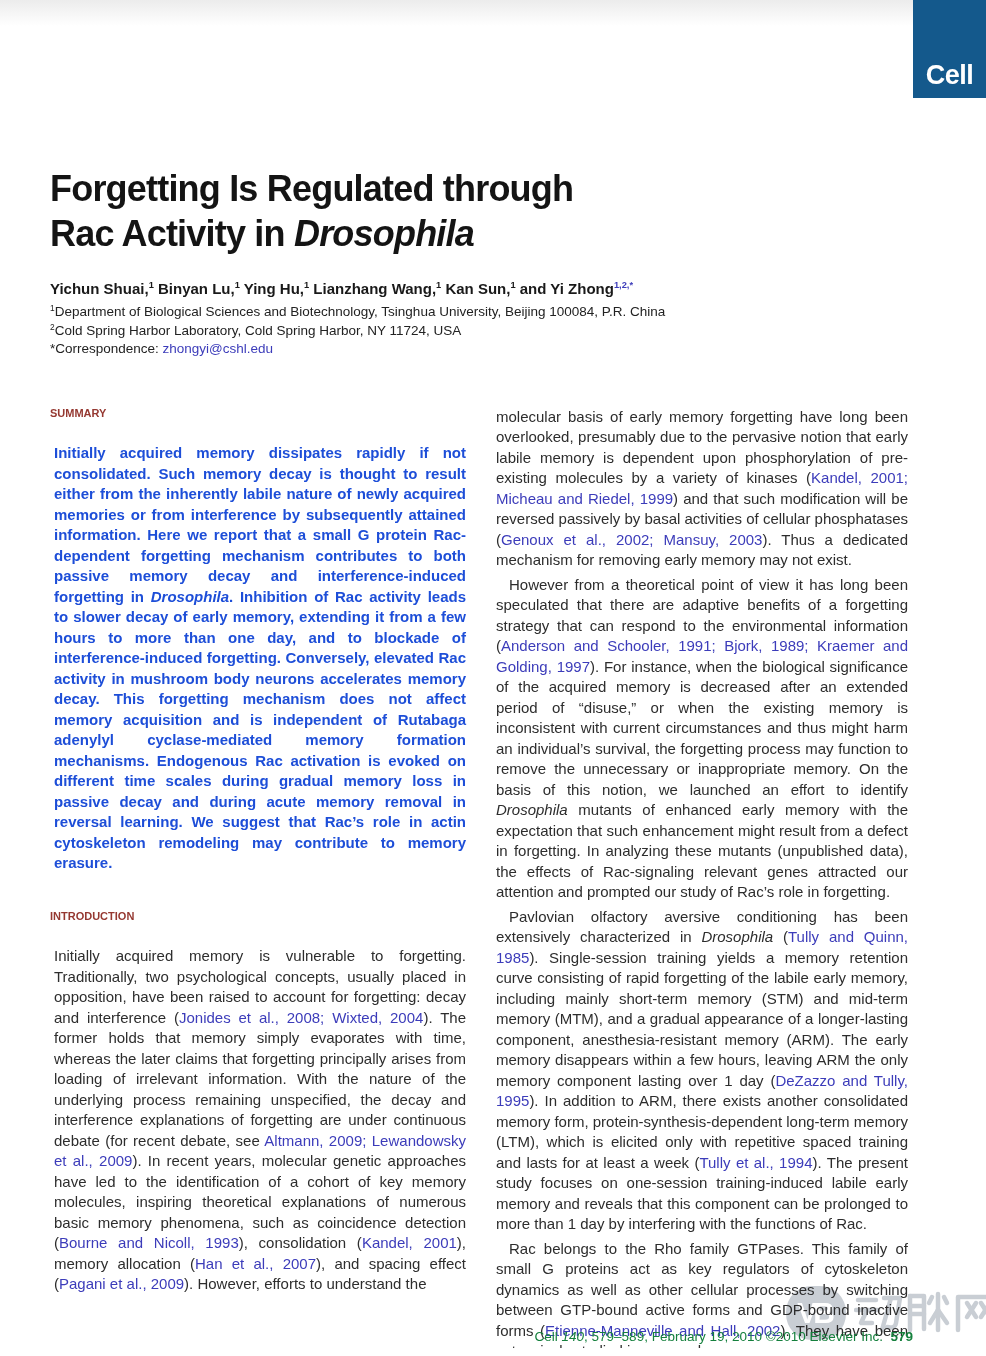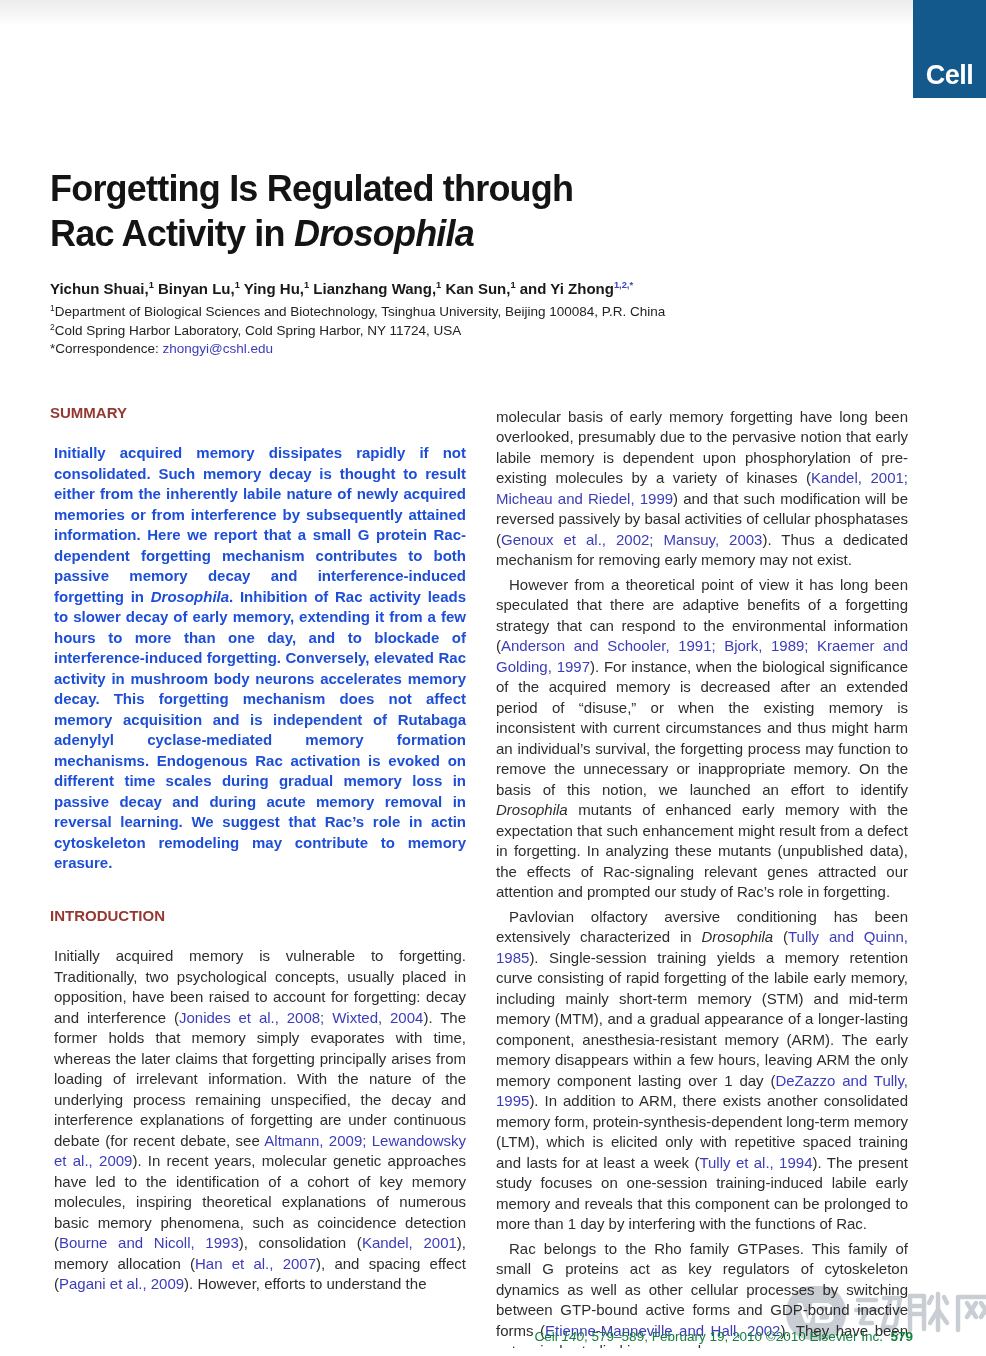--- a/index.html
+++ b/index.html
@@ -10,21 +10,21 @@
   .cell-box{position:absolute;top:0;right:0;width:73px;height:98px;background:#14598c;
         display:flex;align-items:flex-end;justify-content:center;padding-bottom:7px;box-sizing:border-box;z-index:4;}
   .cell-box .logo-text{color:#ffffff;font-weight:bold;font-size:27px;letter-spacing:-0.5px;}
   .content{position:absolute;left:50px;top:0;width:862px;z-index:2;}
   .paper-title{margin-top:166px;font-size:36px;font-weight:bold;line-height:45px;color:#141414;
         letter-spacing:-0.8px;}
   .authors{margin-top:20px;font-size:15px;font-weight:bold;color:#191919;}
   .affil-block{margin-top:6px;font-size:13.5px;line-height:18.5px;color:#222222;}
   .columns{display:flex;gap:22px;margin-top:44px;}
   .col{width:420px;font-size:15px;line-height:20.5px;text-align:justify;color:#2d2d2d;}
-  .heading{color:#953831;font-weight:bold;font-size:15px;text-align:left;margin:0 0 20px 0;}
+  .heading{color:#953831;font-weight:bold;font-size:11px;text-align:left;margin:0 0 20px 0;}
   .heading-intro{margin-top:32px;}
   .summary-text{color:#1d4ed8;font-weight:bold;}
   .col p{margin:4px;}
   .indent{text-indent:13px;}
   .seg-link{color:#3c3cba;}
   .seg-i{font-style:italic;}
   .seg-b{font-weight:bold;}
   .seg-sup{vertical-align:super;font-size:0.62em;line-height:0;}
   .seg-suplink{vertical-align:super;font-size:0.62em;line-height:0;color:#3c3cba;}
   .footer{position:absolute;top:1313px;right:73px;font-size:13.5px;color:#15803d;z-index:3;margin-top:16px;}

